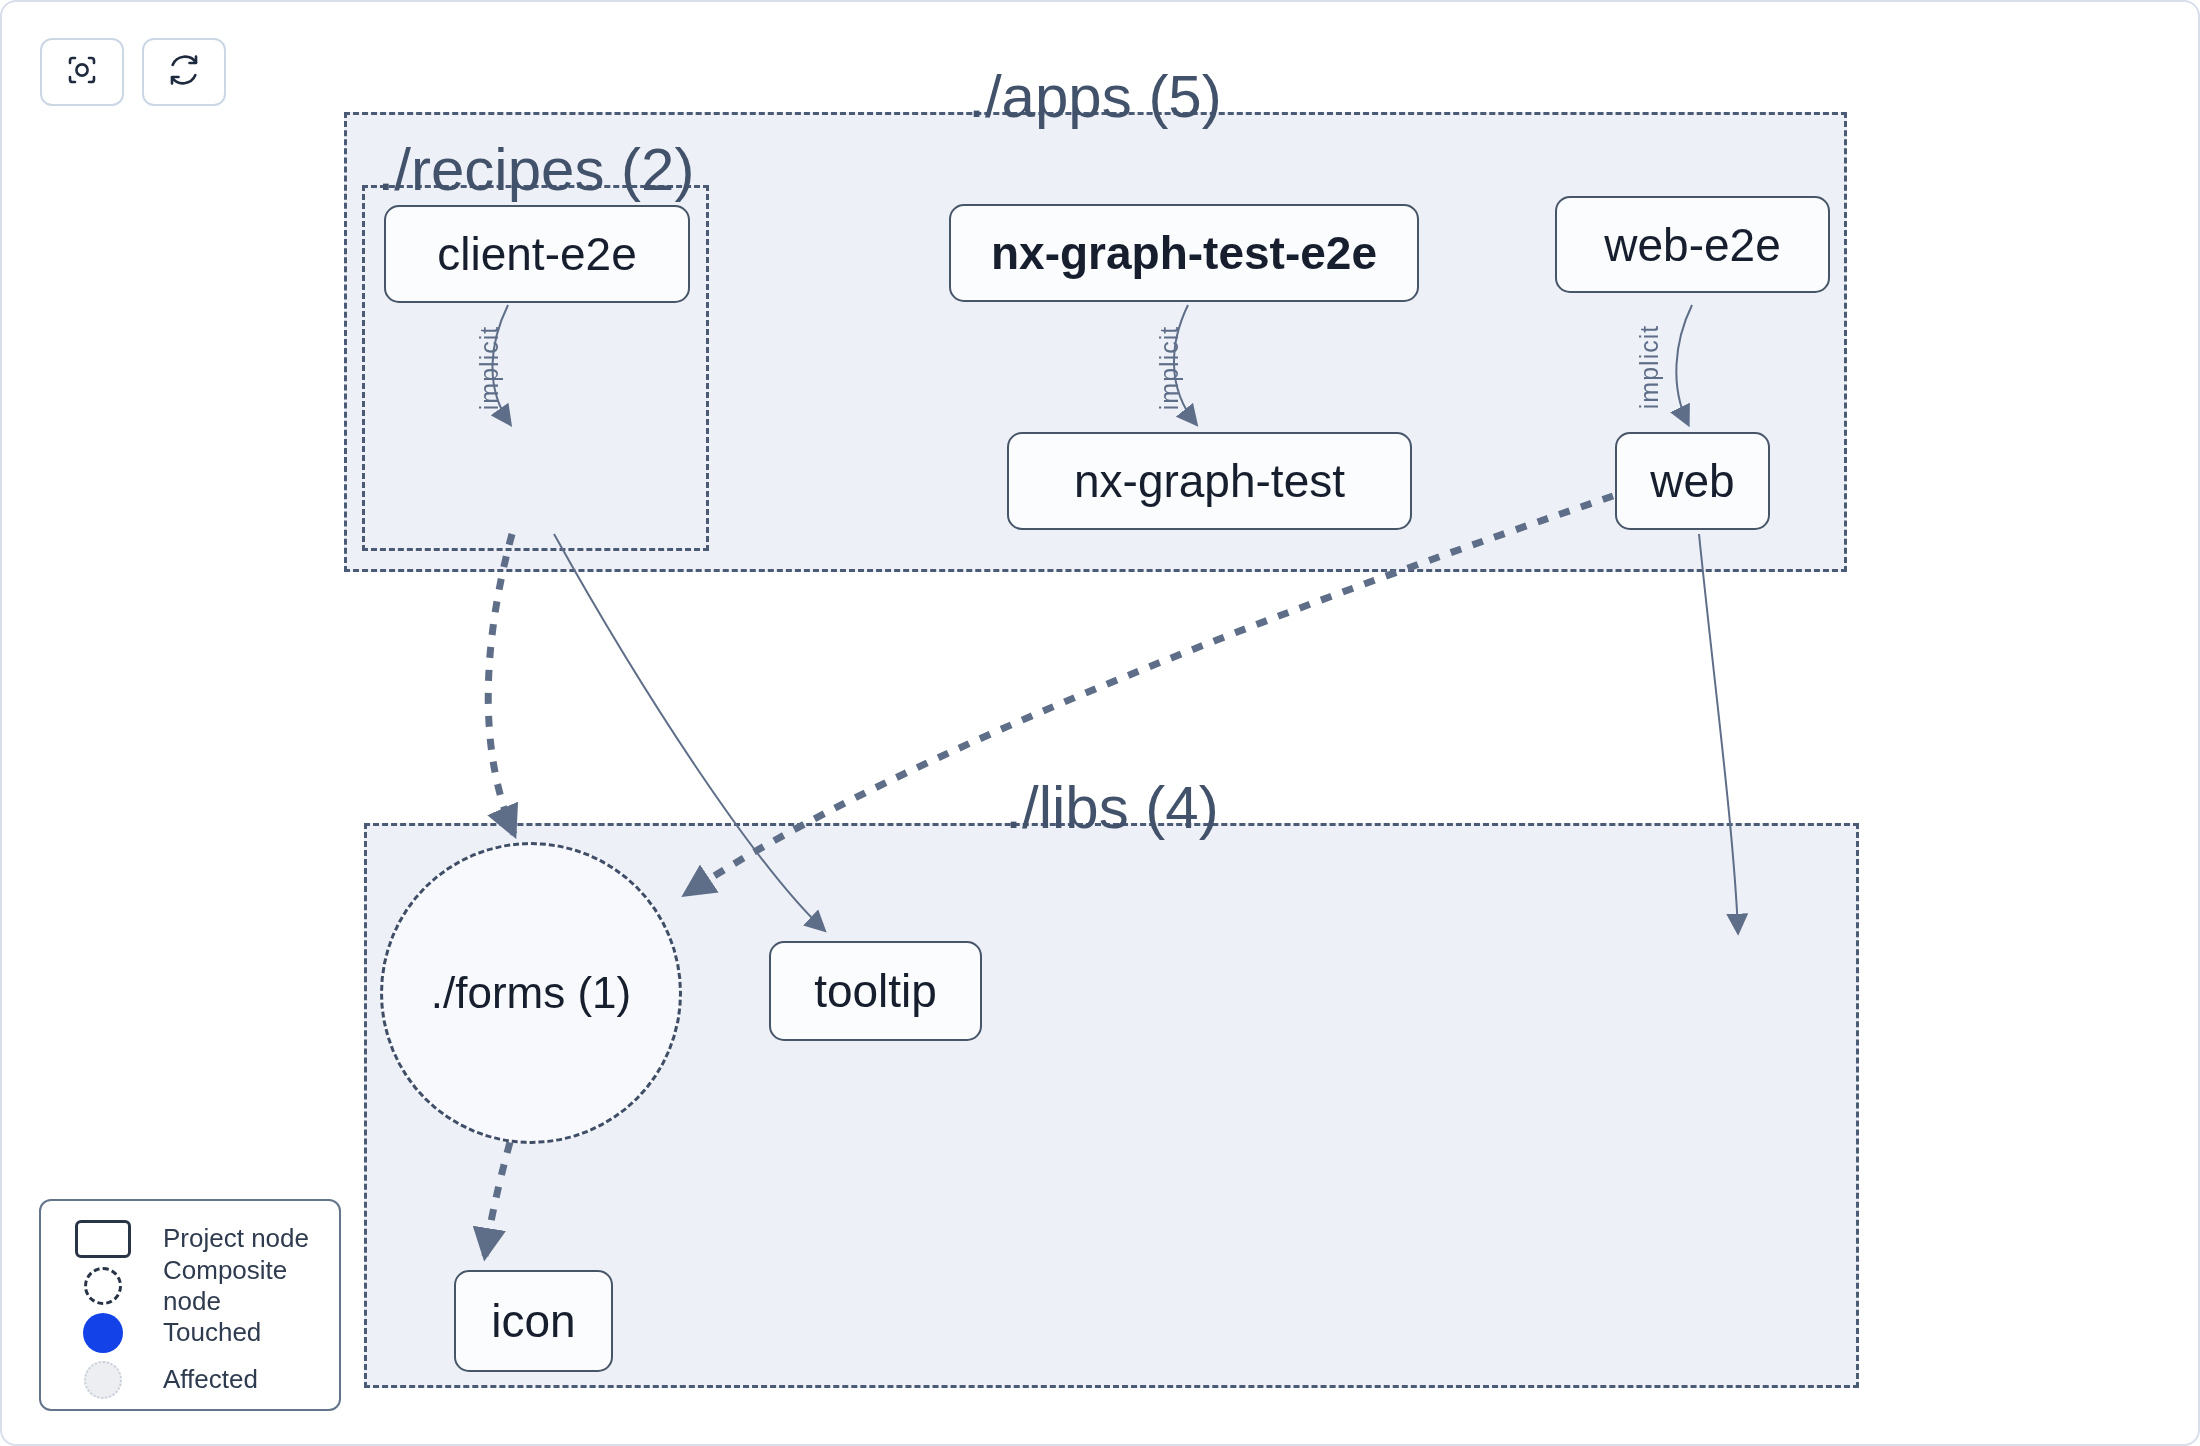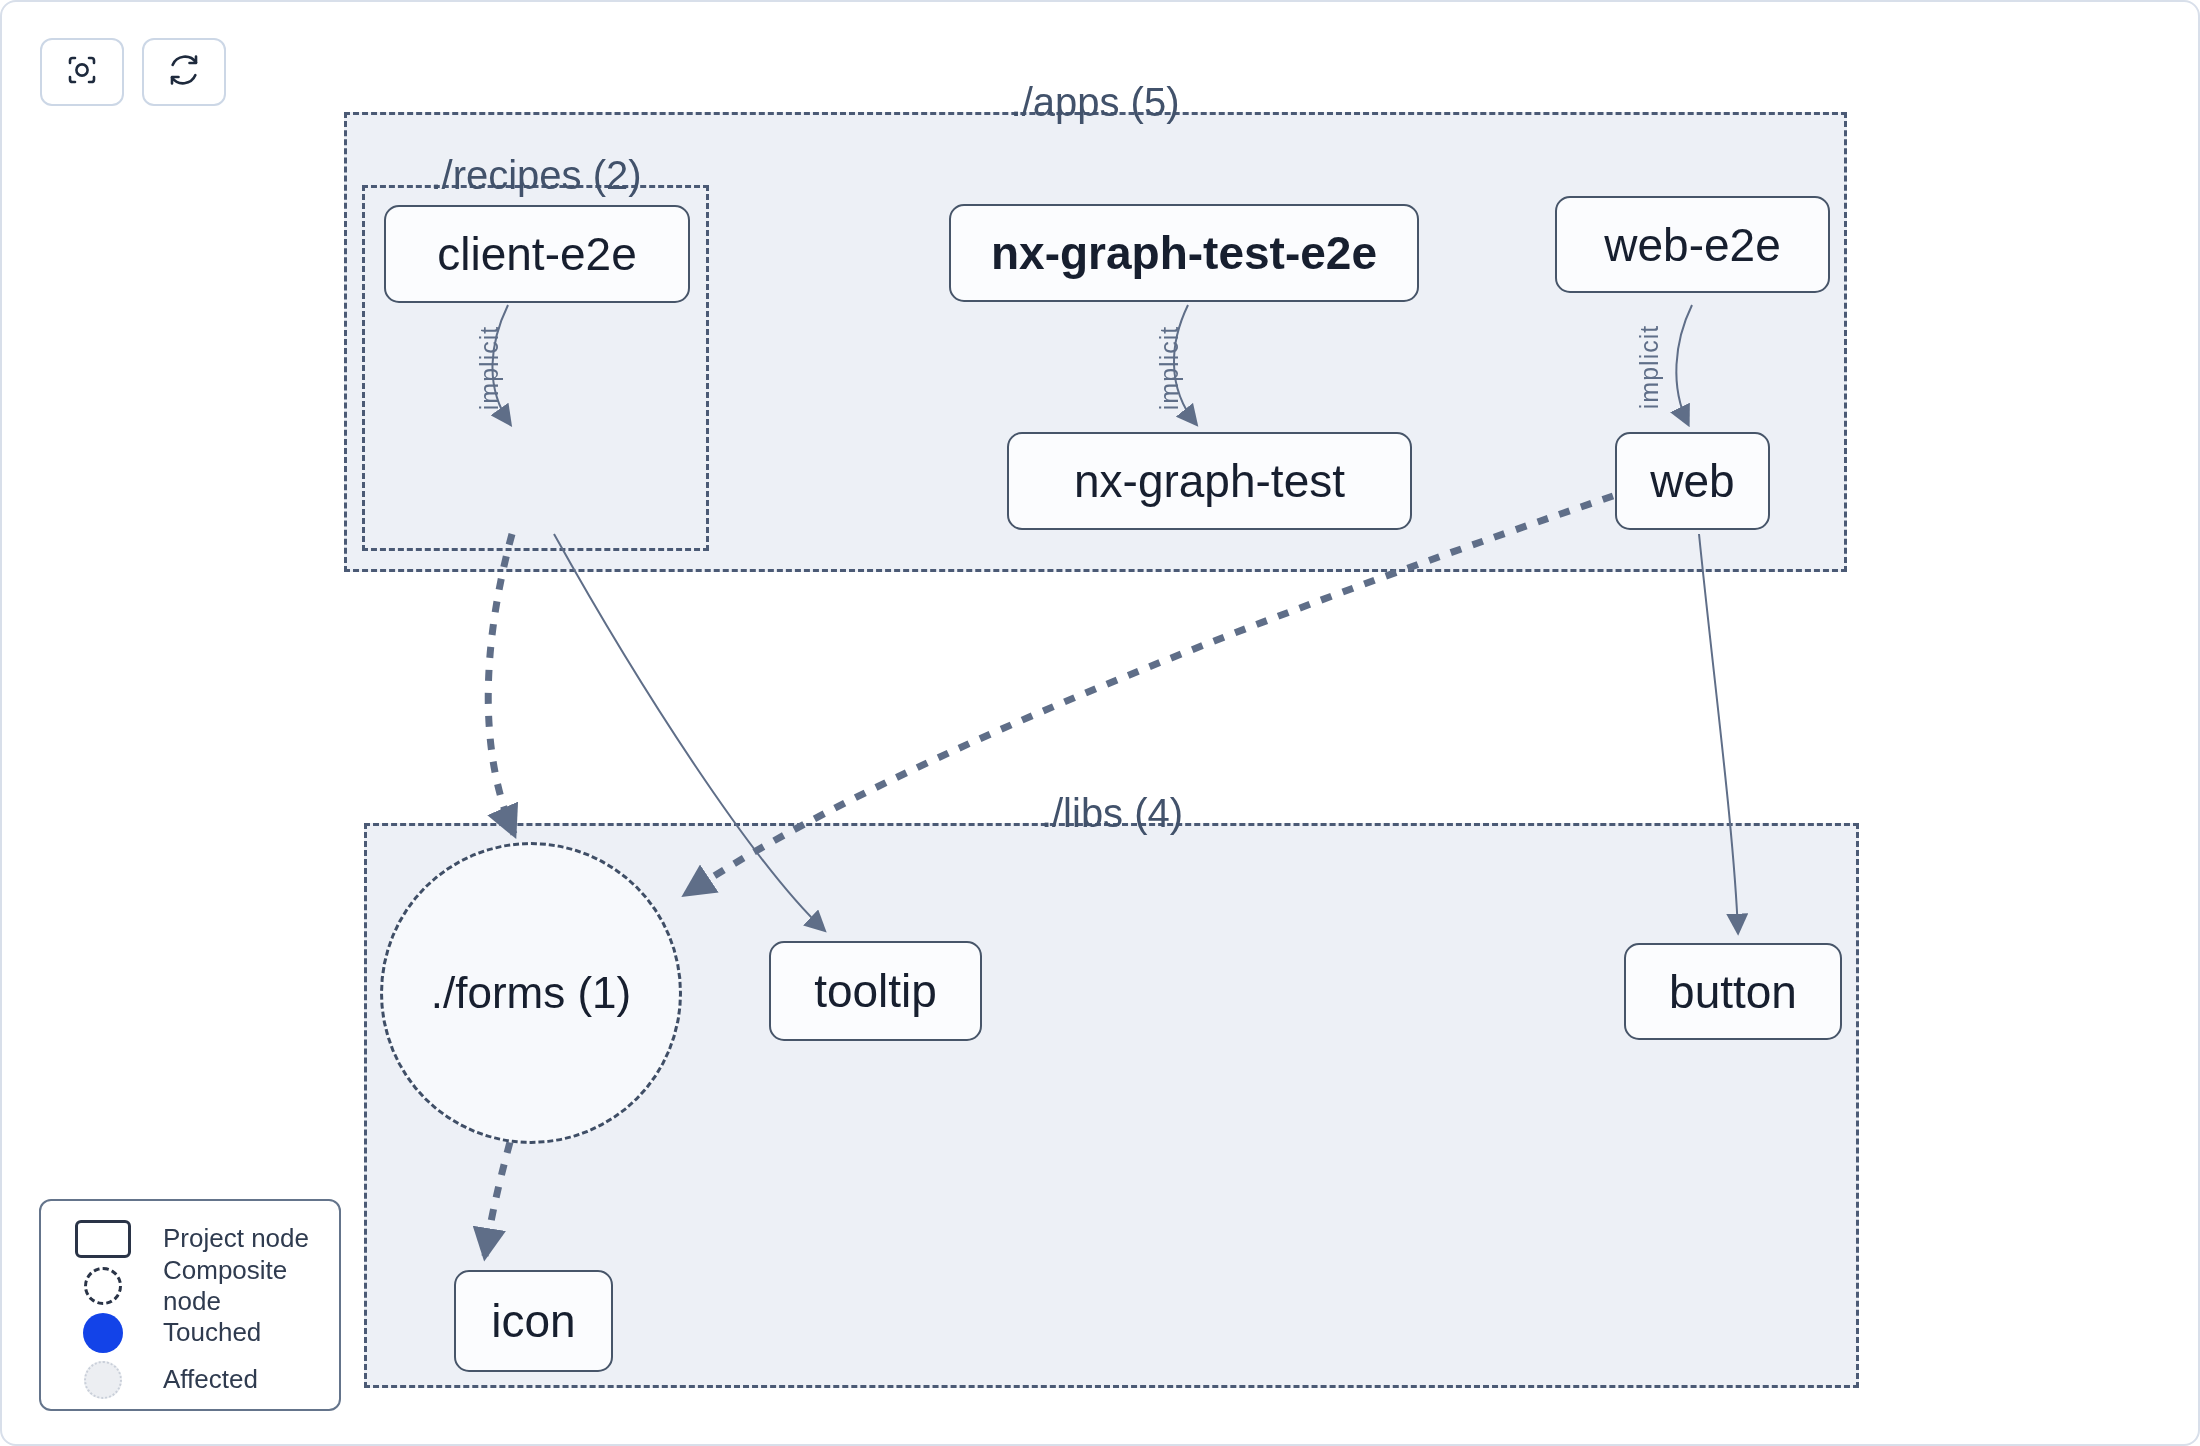--- a/index.html
+++ b/index.html
@@ -24,21 +24,21 @@
   
   .toolbar{position:absolute; left:38px; top:36px; display:flex; gap:18px; z-index:40;}
   .tool-btn{width:84px; height:68px; background:#fff; border:2px solid #ccd7e6; border-radius:12px;
             display:flex; align-items:center; justify-content:center; cursor:pointer;}
   .tool-btn svg{stroke:#1e2a3d; fill:none; stroke-width:2.6; stroke-linecap:round; stroke-linejoin:round;}
 
   
   .container-box{position:absolute; background:var(--container-fill);
                  border:3px dashed var(--container-border); z-index:1;}
   .container-box.inner{background:transparent; z-index:2;}
-  .container-label{position:absolute; color:var(--label-text); font-size:40px; white-space:nowrap;
+  .container-label{position:absolute; color:var(--label-text); font-size:60px; white-space:nowrap;
                    transform:translate(-50%,-72%); z-index:3;}
 
   
   svg.edges{position:absolute; left:0; top:0; z-index:5; pointer-events:none;}
   .edge-thin{stroke:var(--edge); stroke-width:2; fill:none;}
   .edge-thick{stroke:var(--edge); stroke-width:7; fill:none; stroke-dasharray:11 12;}
 
   
   .node{position:absolute; background:var(--node-fill); border:2.5px solid var(--node-border);
         border-radius:15px; display:flex; align-items:center; justify-content:center;
@@ -125,21 +125,20 @@
 
   <div class="node" style="left:382px; top:203px; width:306px; height:98px;">client-e2e</div>
   <div class="node" style="left:947px; top:202px; width:470px; height:98px;font-weight:bold;">nx-graph-test-e2e</div>
   <div class="node" style="left:1005px; top:430px; width:405px; height:98px;">nx-graph-test</div>
   <div class="node" style="left:1553px; top:194px; width:275px; height:97px;">web-e2e</div>
   <div class="node" style="left:1613px; top:430px; width:155px; height:98px;">web</div>
 
   <div class="composite-node" style="left:378px; top:840px; width:302px; height:302px;">./forms (1)</div>
 
   <div class="node" style="left:767px; top:939px; width:213px; height:100px;">tooltip</div>
-  <div class="node" style="left:1622px; top:941px; width:218px; height:97px;">button</div>
   <div class="node" style="left:452px; top:1268px; width:159px; height:102px;">icon</div>
 
   <div class="legend">
     <div class="legend-row">
       <span class="legend-swatch">
           <span class="sw-rect"></span>
         </span>
       <span class="legend-text">Project node</span>
     </div>
     <div class="legend-row">

